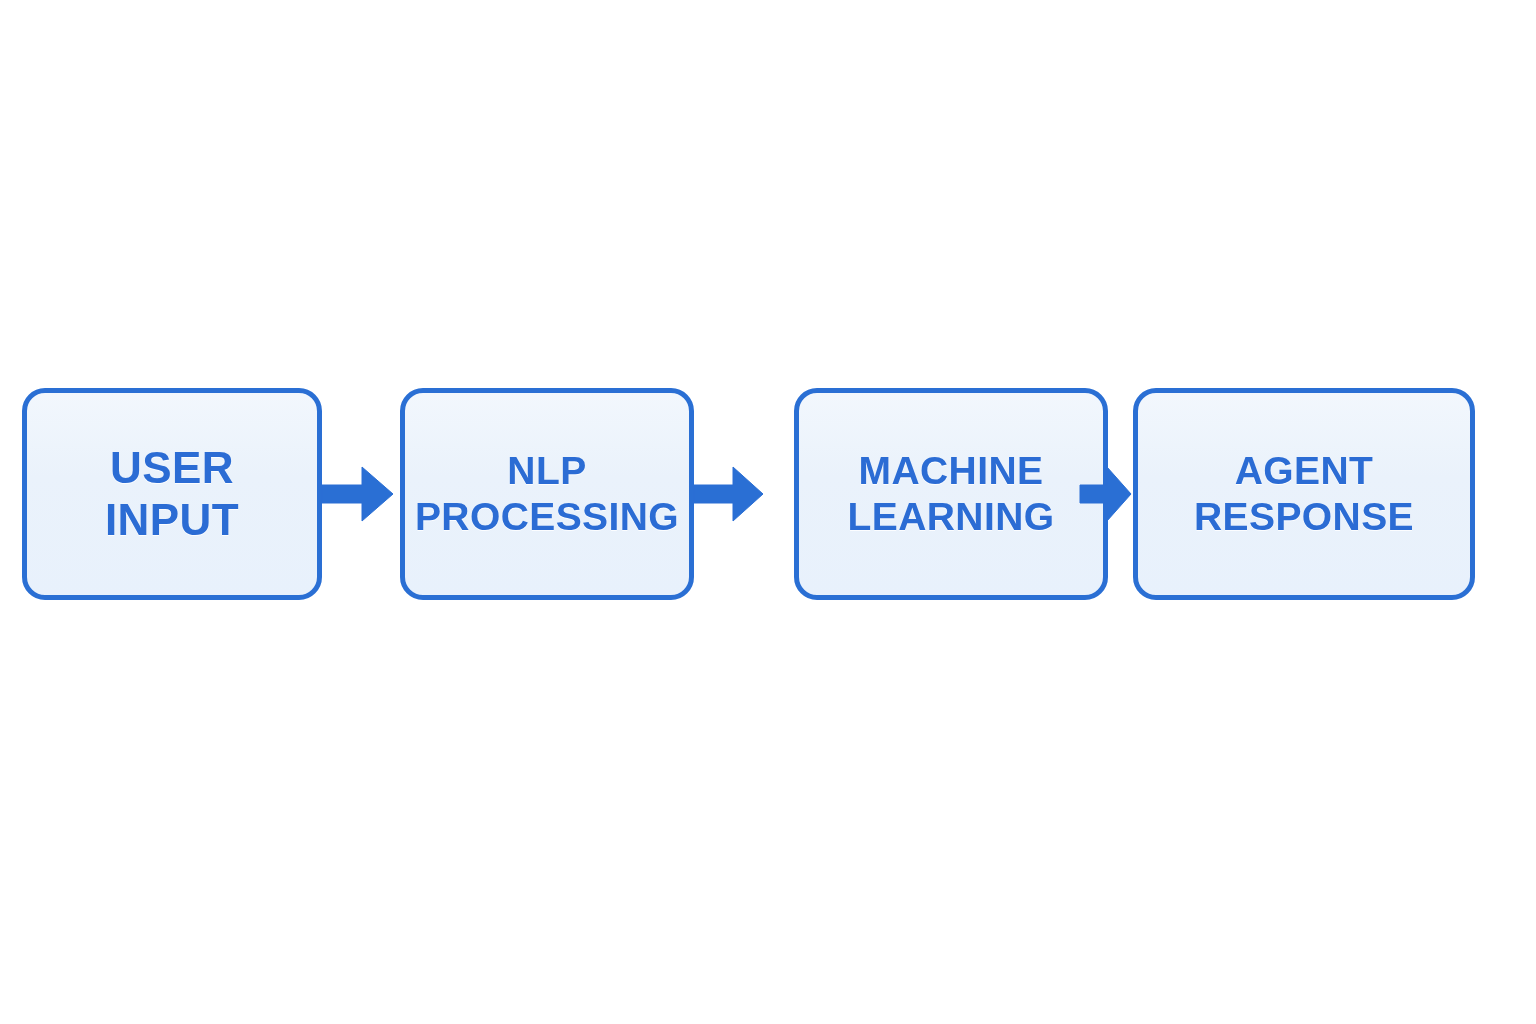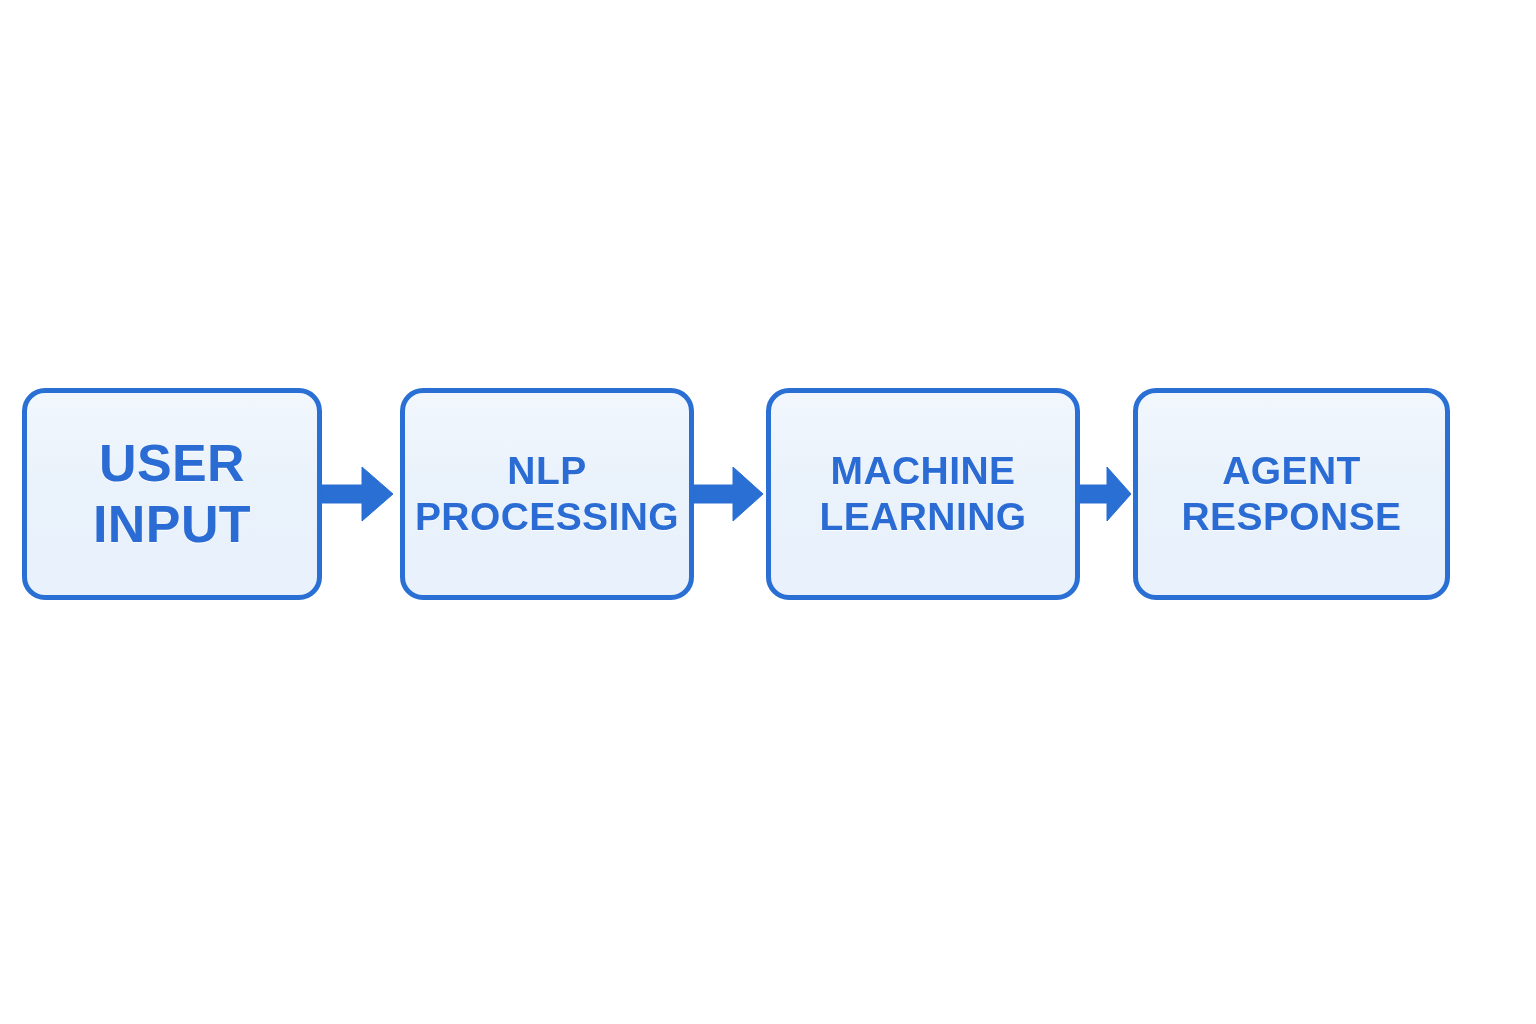--- a/index.html
+++ b/index.html
@@ -53,24 +53,24 @@
     font-size: 39px;
     line-height: 1.18;
     letter-spacing: 0.4px;
     white-space: pre-line;
     text-shadow: 0 1px 0 rgba(255,255,255,0.85);
     padding: 0 10px;
   }
 
   #node-0 { left: 22px;   width: 300px; }
   #node-1 { left: 400px;  width: 294px; justify-content: flex-end; }
-  #node-2 { left: 766px;  width: 314px; }
-  #node-3 { left: 1133px; width: 317px; }
+  #node-2 { left: 794px;  width: 314px; }
+  #node-3 { left: 1133px; width: 342px; }
 
-  #node-0 .node-label { font-size: 52px; }
+  #node-0 .node-label { font-size: 44px; }
   #node-1 .node-label { font-size: 39px; }
   #node-2 .node-label { font-size: 39px; }
   #node-3 .node-label { font-size: 39px; }
 
   
   .arrow {
     position: absolute;
     top: 75px;
     height: 62px;
   }

